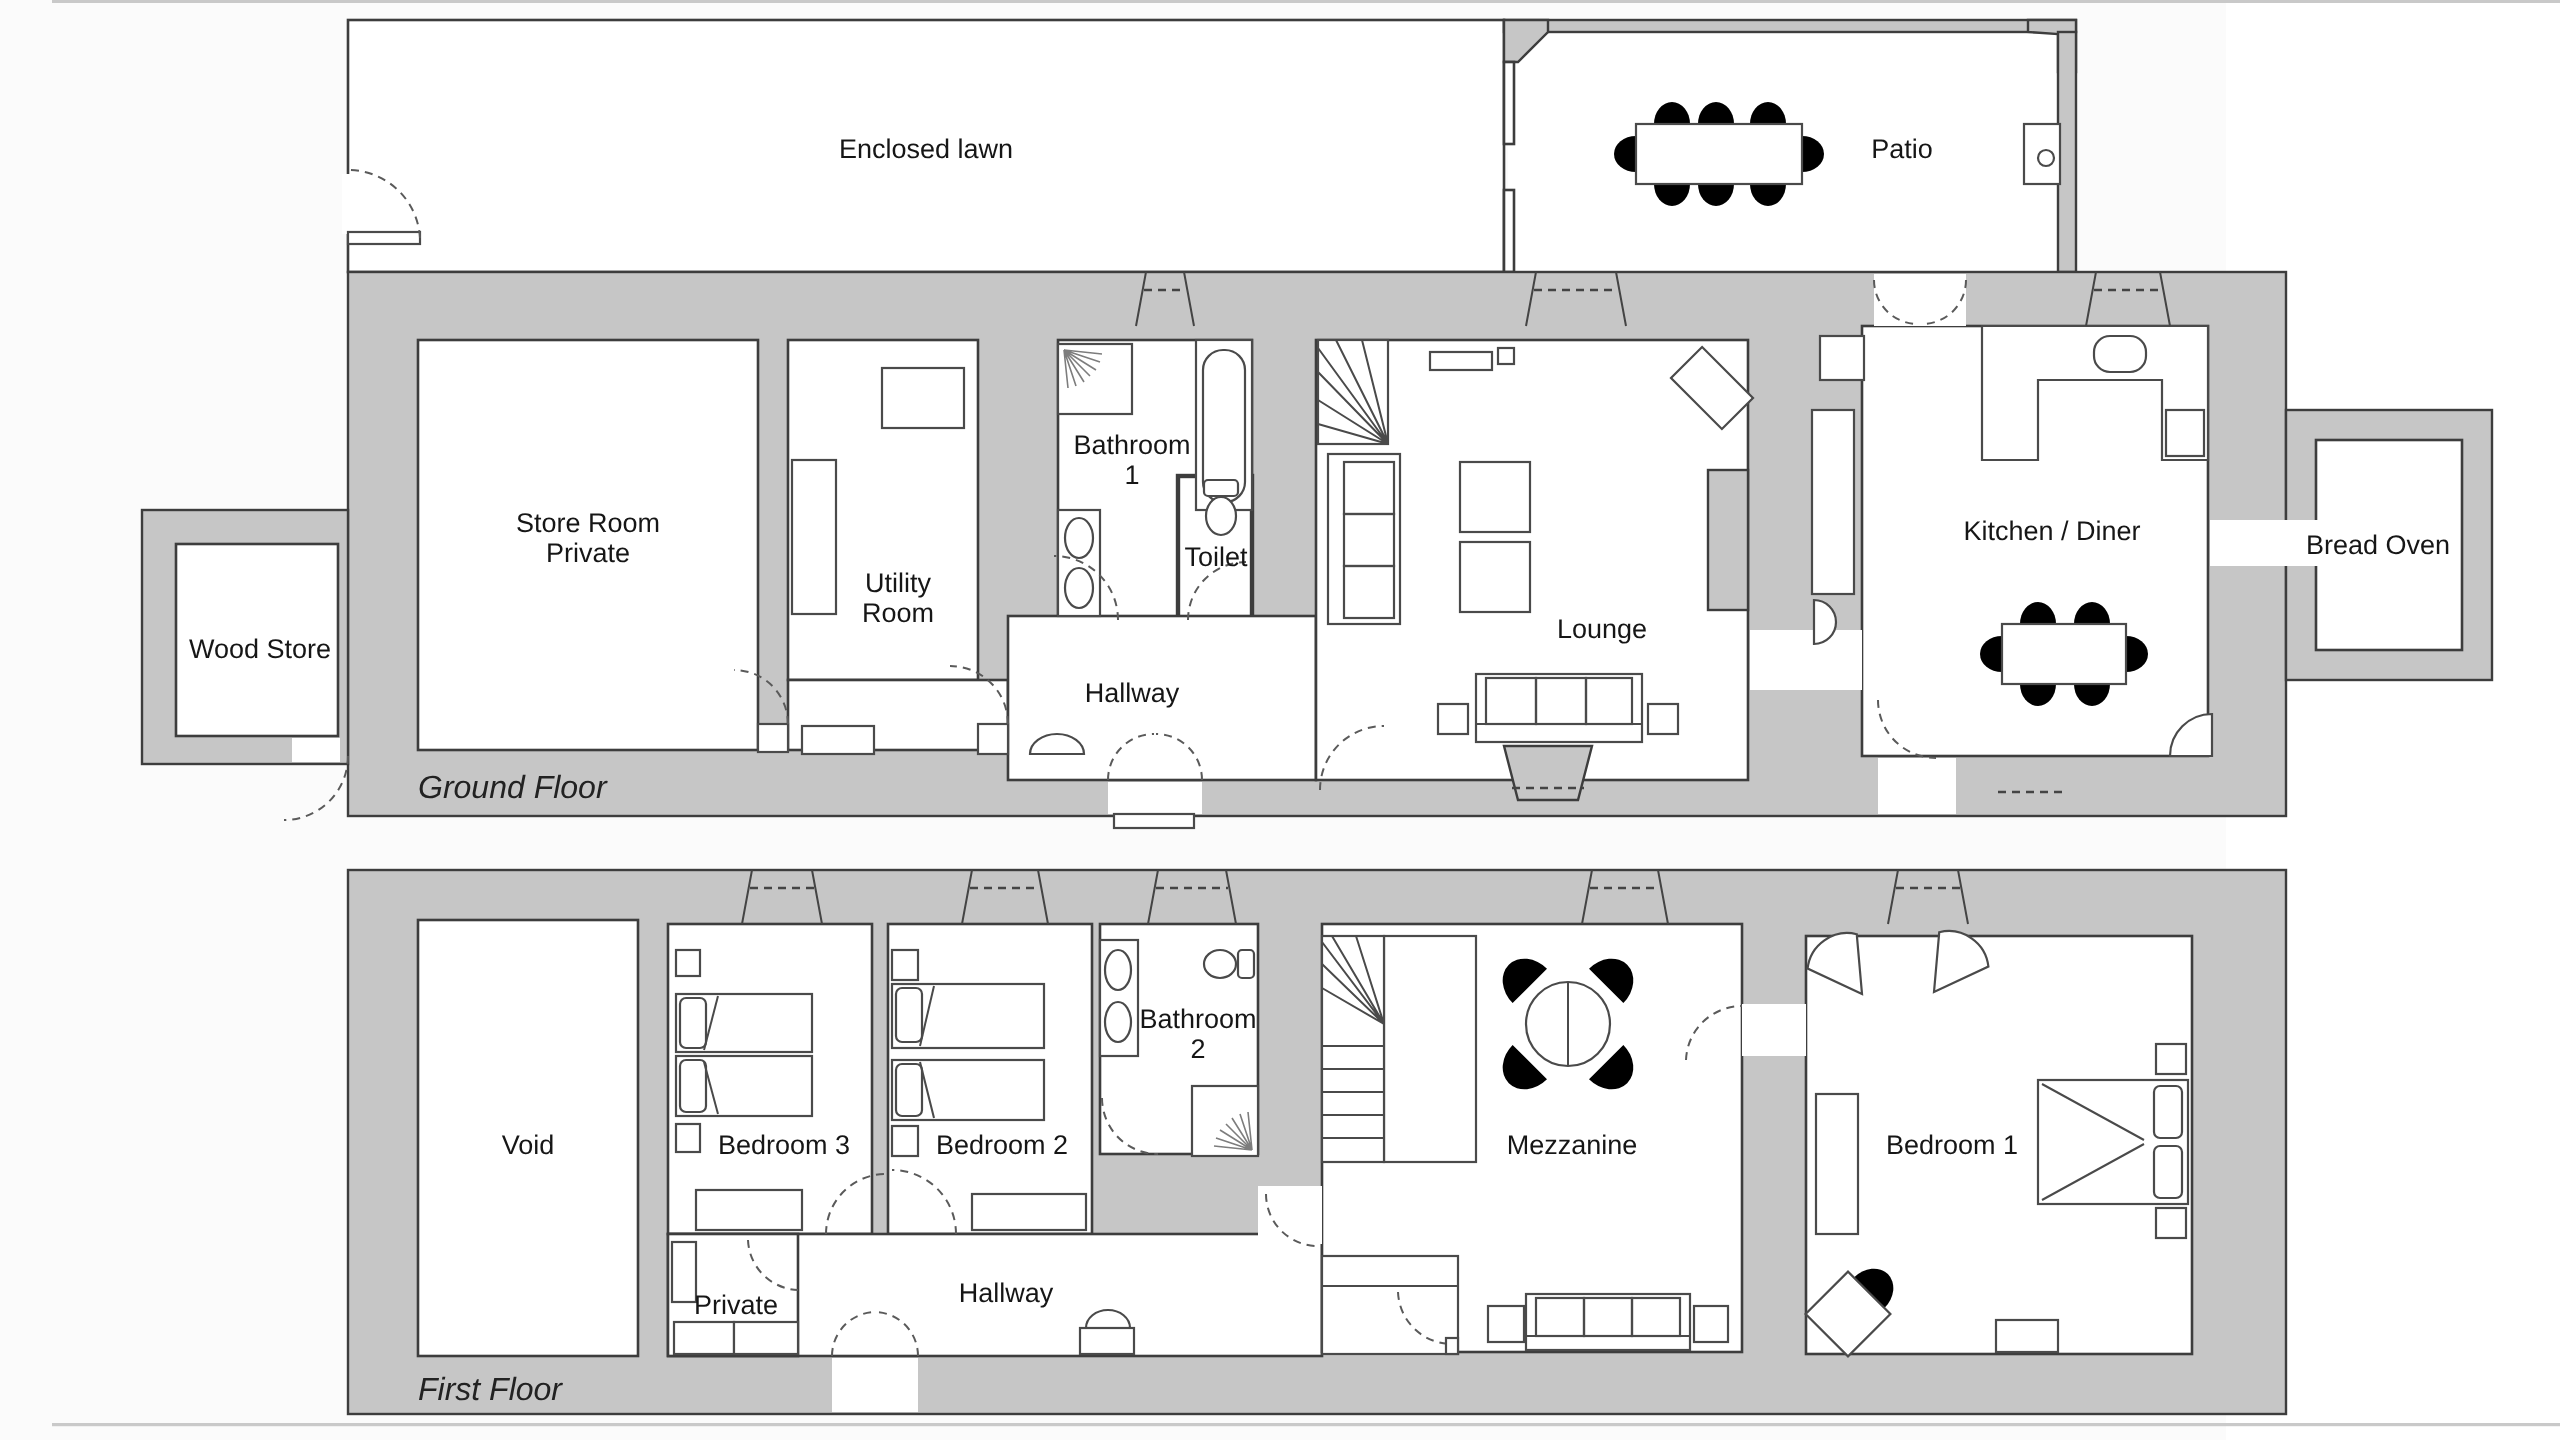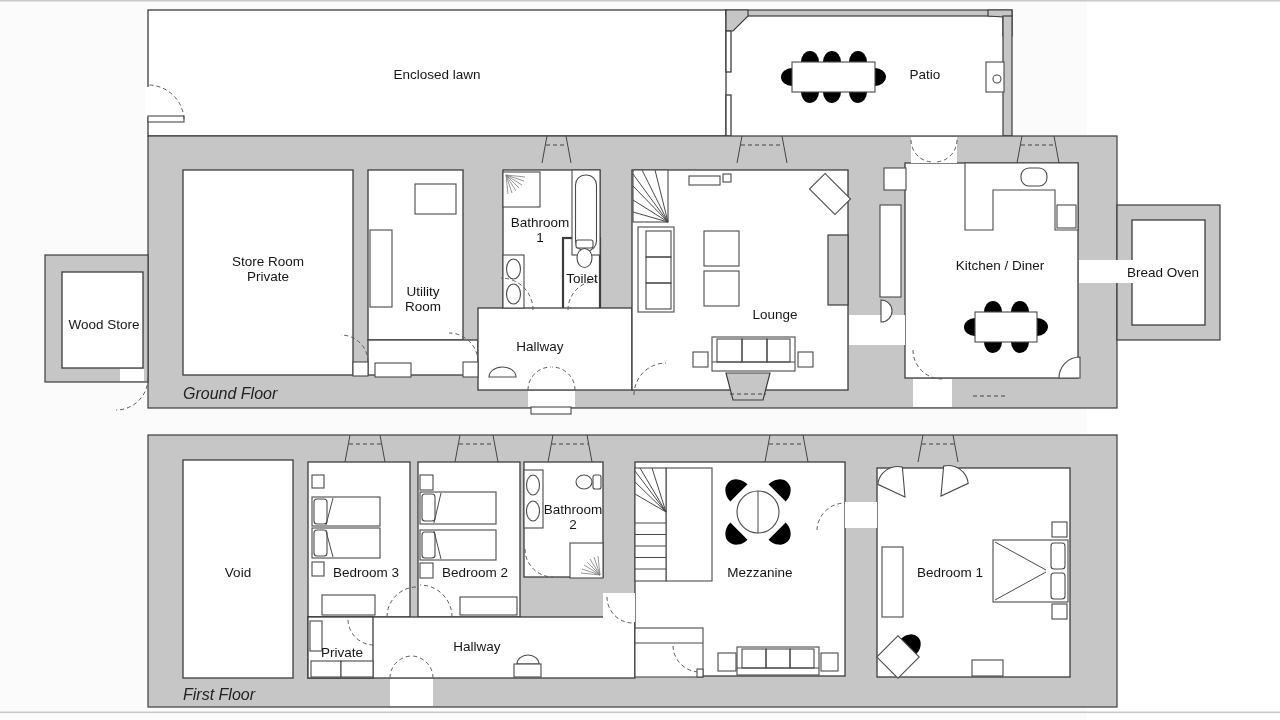--- a/index.html
+++ b/index.html
@@ -1,17 +1,17 @@
 <!DOCTYPE html>
 <html style="--wall: #c6c6c6; --line: #3d3d3d; --background: #fbfbfb; --text: #161616;"><head>
 <meta charset="utf-8">
 <style>
   html,body{margin:0;padding:0;background:#fff;}
   .stage{width:1087px;height:720px;position:relative;background:var(--background,#fbfbfb);
-         font-family:"Liberation Sans", sans-serif;}
+         font-family:"Liberation Sans", sans-serif;padding-left:26px;}
   svg{display:block;}
   .w   {fill:var(--wall,#c6c6c6);stroke:var(--line,#3d3d3d);stroke-width:1.2;}
   .r   {fill:#ffffff;stroke:var(--line,#3d3d3d);stroke-width:1.3;}
   .op  {fill:#ffffff;stroke:none;}
   .f   {fill:#ffffff;stroke:#4a4a4a;stroke-width:1.1;}
   .fo  {fill:none;stroke:#4a4a4a;stroke-width:1.1;}
   .fl  {stroke:#4a4a4a;stroke-width:1;fill:none;}
   .d   {fill:none;stroke:#5a5a5a;stroke-width:1;stroke-dasharray:4 3;}
   .winl{stroke:#444;stroke-width:1;fill:none;}
   .wind{stroke:#444;stroke-width:1.2;fill:none;stroke-dasharray:4 3;}

